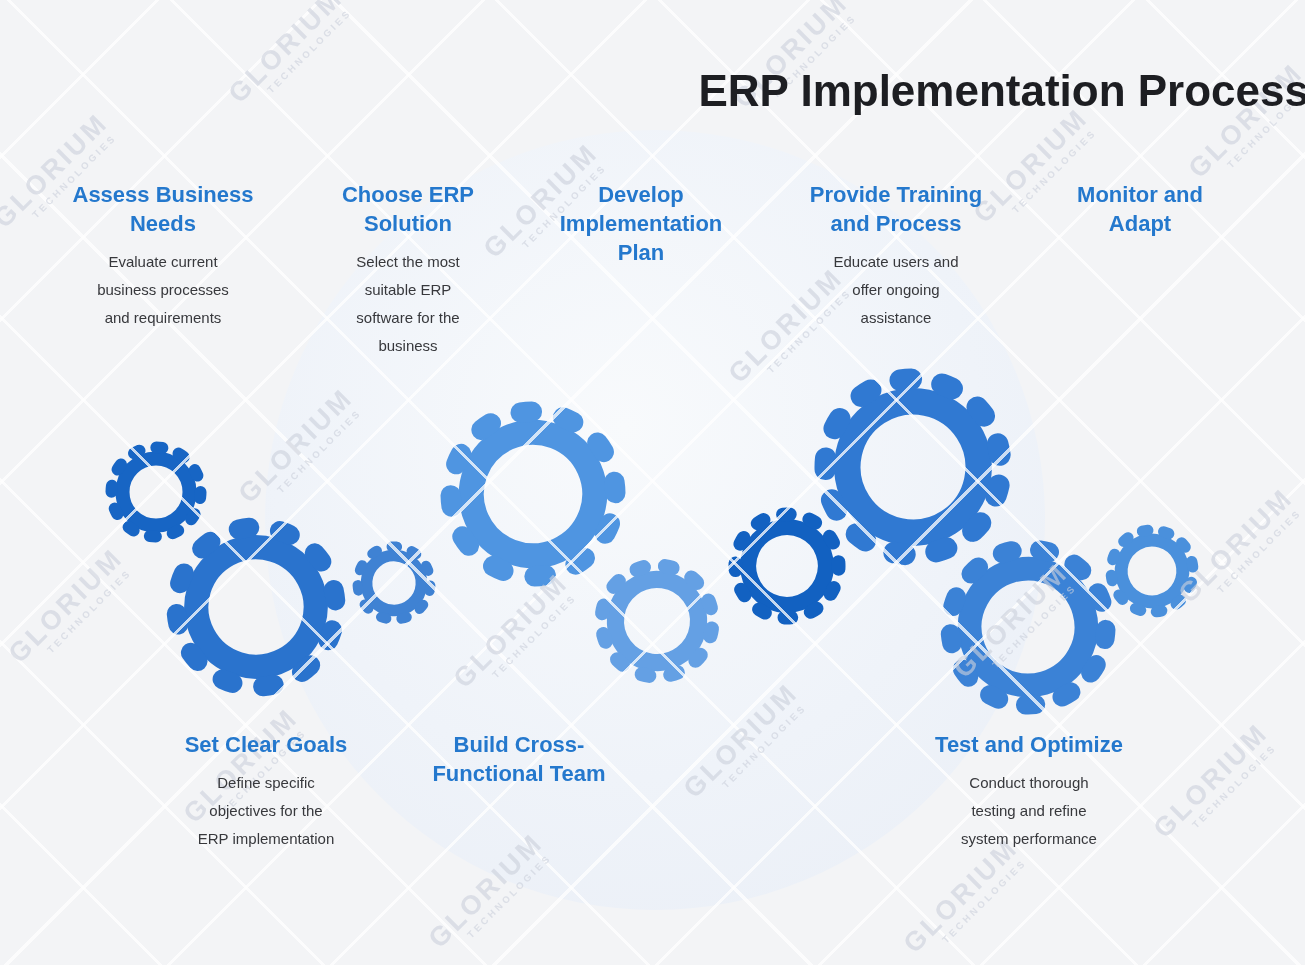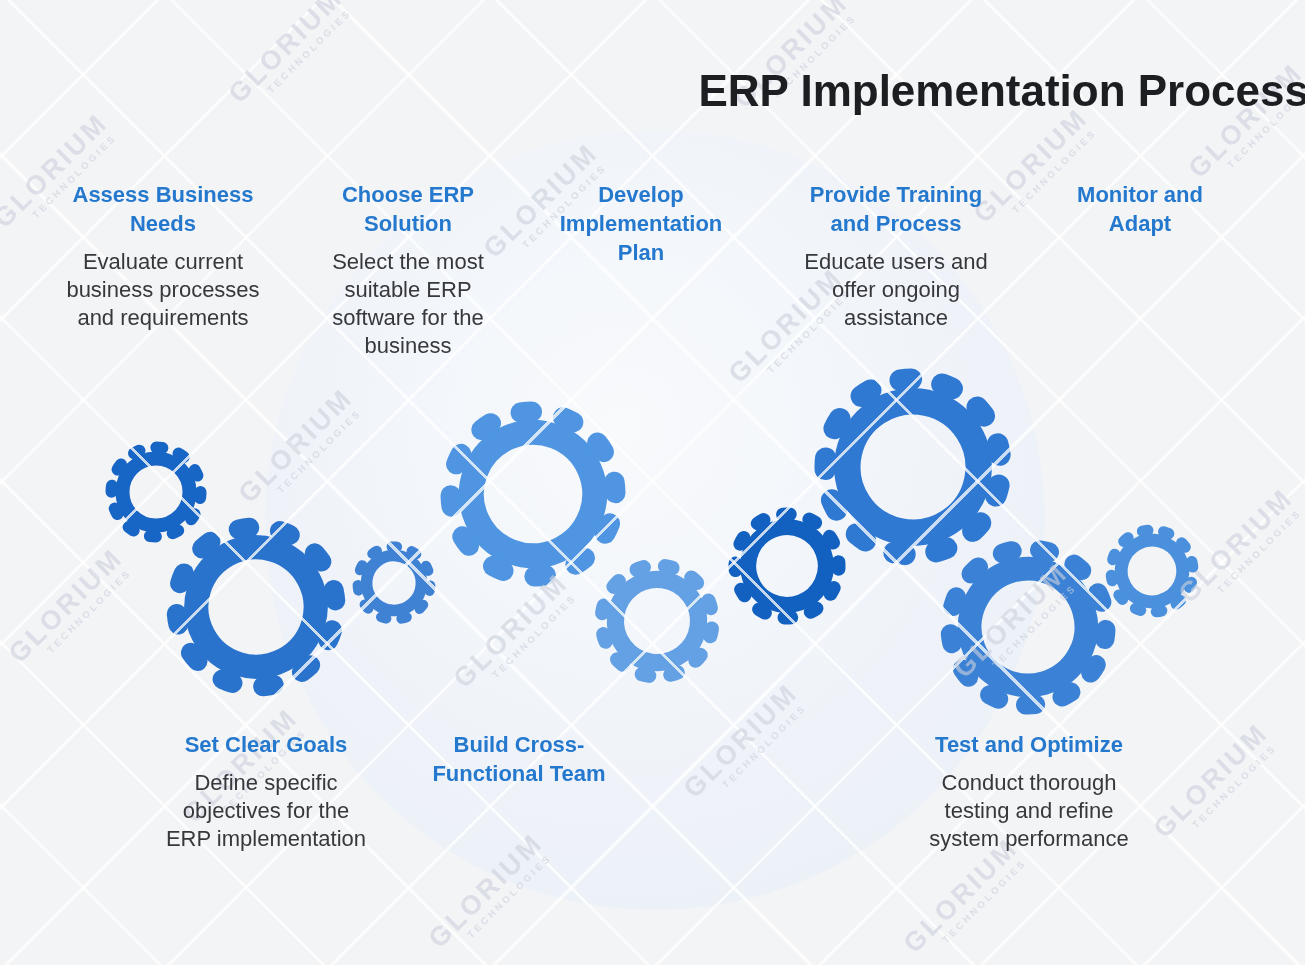--- a/index.html
+++ b/index.html
@@ -28,21 +28,21 @@
   .title{
     position:absolute;left:0;top:62px;width:100%;margin:4px;text-align:right;
     font-size:44px;font-weight:700;color:#1d1e22;letter-spacing:0px;
   }
   .step{position:absolute;text-align:center;}
   .step-title{
     margin:0 0 10px 0;font-size:22px;line-height:29px;font-weight:700;
     color:#2478cd;white-space:pre-line;
   }
   .step-desc{
-    margin:0;font-size:22px;line-height:28px;font-weight:400;
+    margin:0;font-size:15px;line-height:28px;font-weight:400;
     color:#37383c;white-space:pre-line;
   }
   .steps-row{position:absolute;inset:0;pointer-events:none;}
 </style>
 </head>
 <body>
 
 <div class="stage">
 
   <div class="bg-circle"></div>

